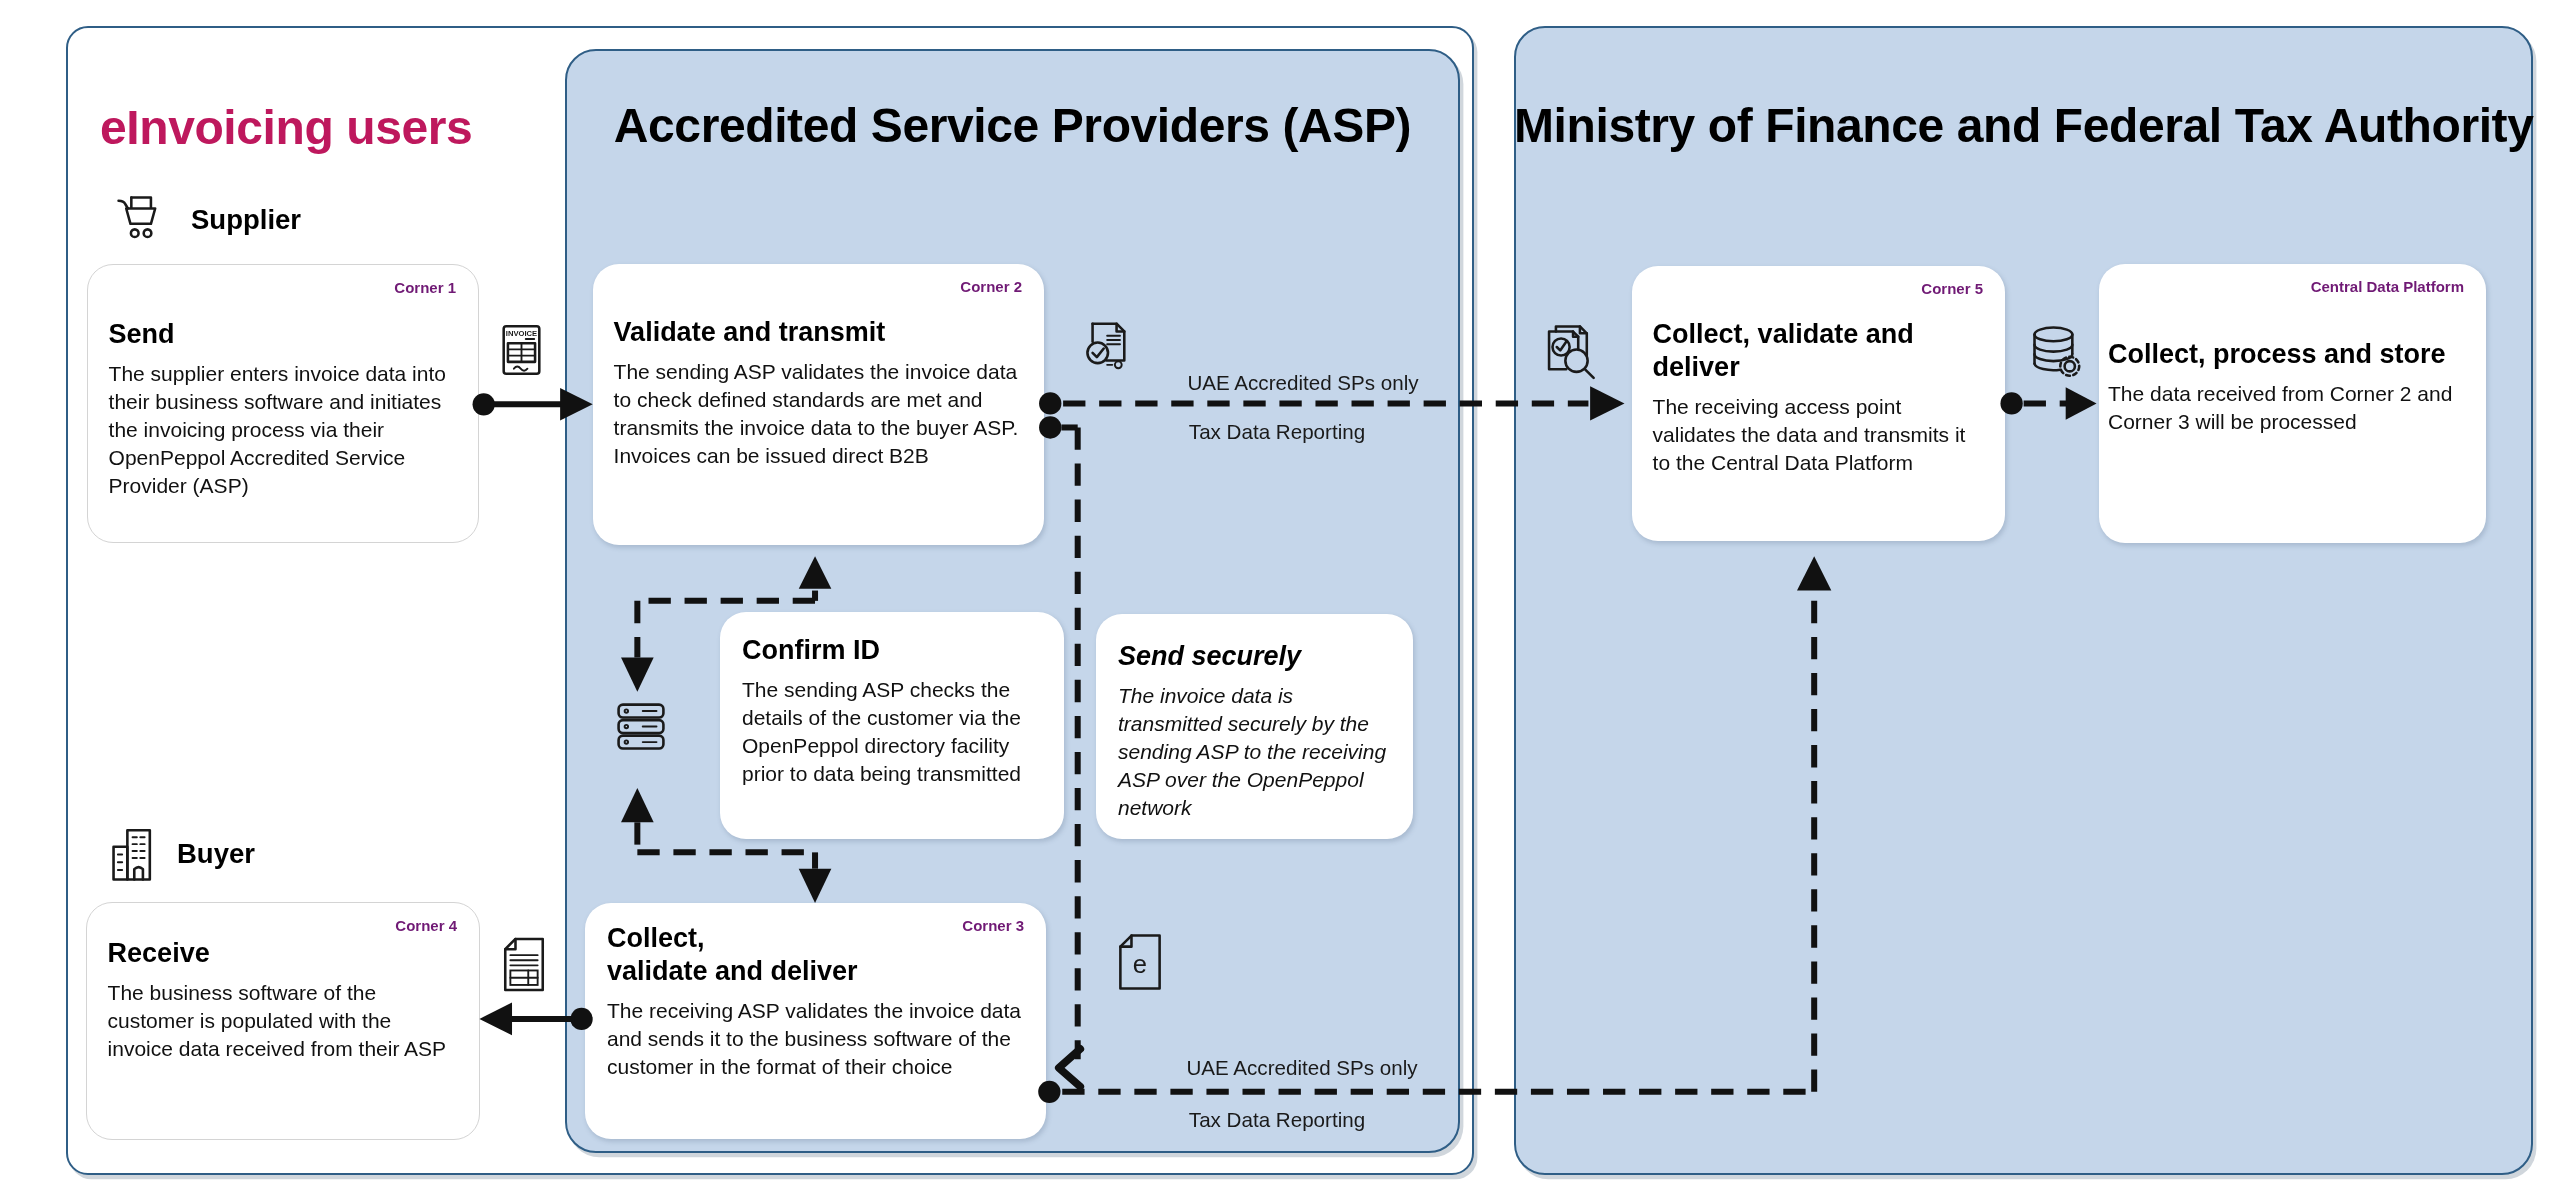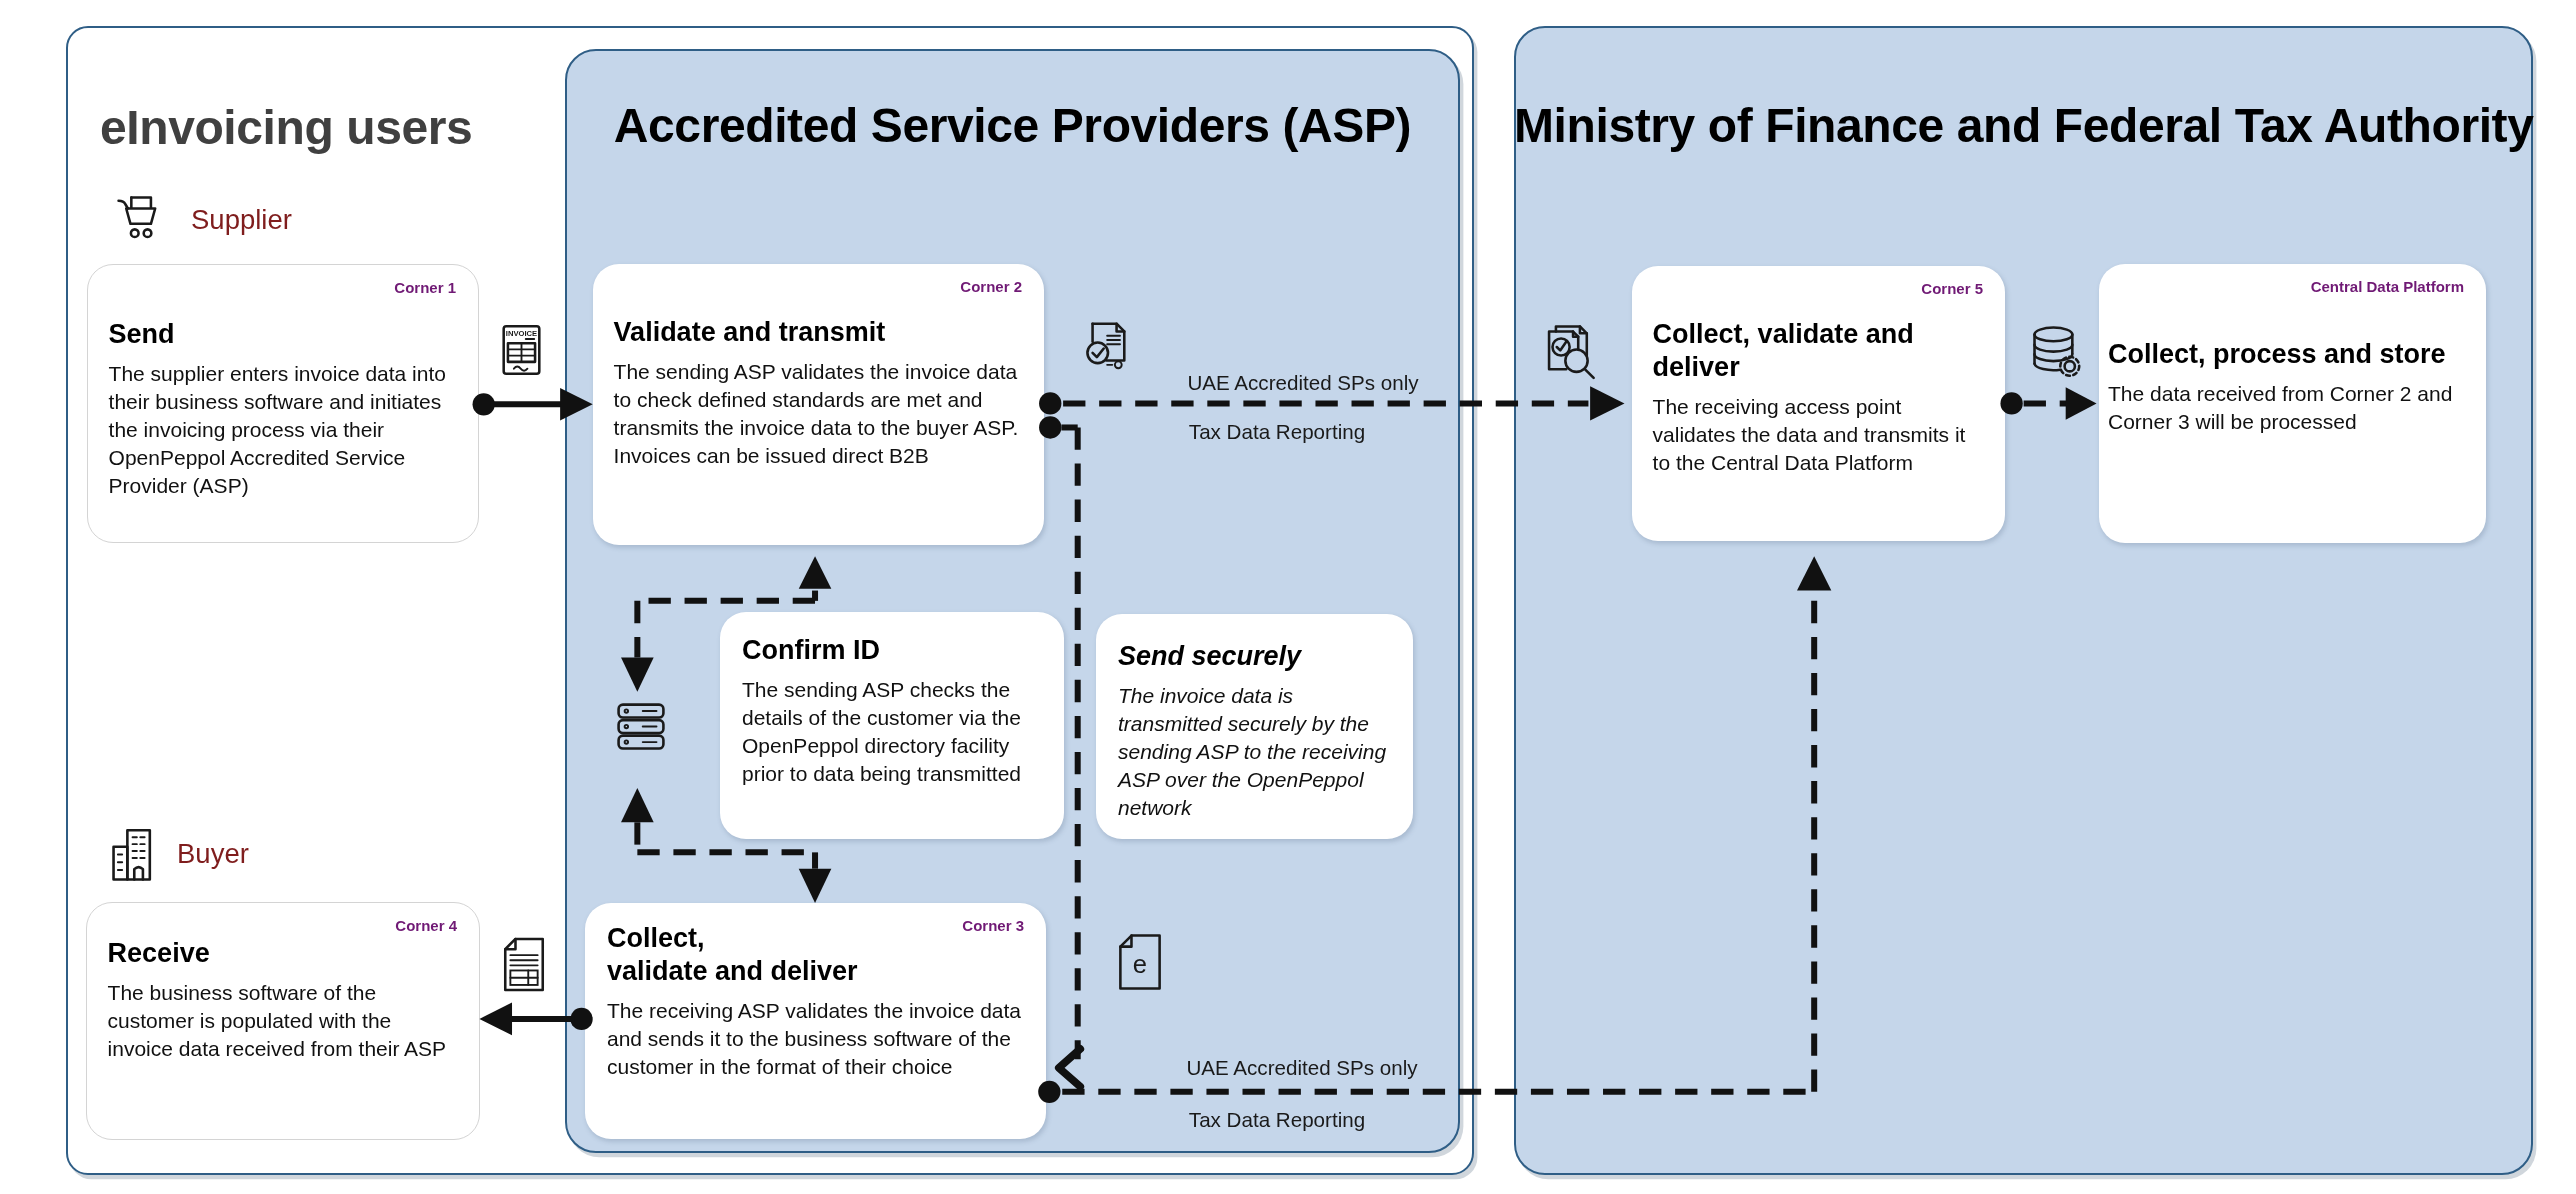--- a/index.html
+++ b/index.html
@@ -13,23 +13,23 @@
     box-shadow:3.4px 4.3px 0 rgba(100,120,140,.30);
   }
   .panel.blue {
     background:#c5d6ea; border:2.6px solid #2f5e86; border-radius:31px;
     box-shadow:3.4px 4.3px 0 rgba(100,120,140,.30);
   }
   .section-title {
     position:absolute; font-size:48px; font-weight:bold; color:#000;
     letter-spacing:-0.4px; white-space:nowrap;
   }
-  .section-title.gray { color:#404040; }
+  .section-title.gray { color:#be185d; }
   .section-title.centered { text-align:center; }
-  .persona-label { position:absolute; font-size:27.5px; font-weight:normal; color:#7f1d1d; }
+  .persona-label { position:absolute; font-size:27.5px; font-weight:bold; color:#000000; }
   .card {
     position:absolute; box-sizing:border-box; background:#ffffff;
     border-radius:26px; box-shadow:1.7px 2.6px 4.3px rgba(90,110,140,.25);
   }
   .card.gray-border { border:1.7px solid #d4d4d4; box-shadow:none; }
   .badge {
     position:absolute; top:13.7px; right:22px;
     font-size:15px; font-weight:bold; color:#701a75; white-space:nowrap;
   }
   .card .title { font-size:27px; font-weight:bold; color:#000; line-height:33px; }

